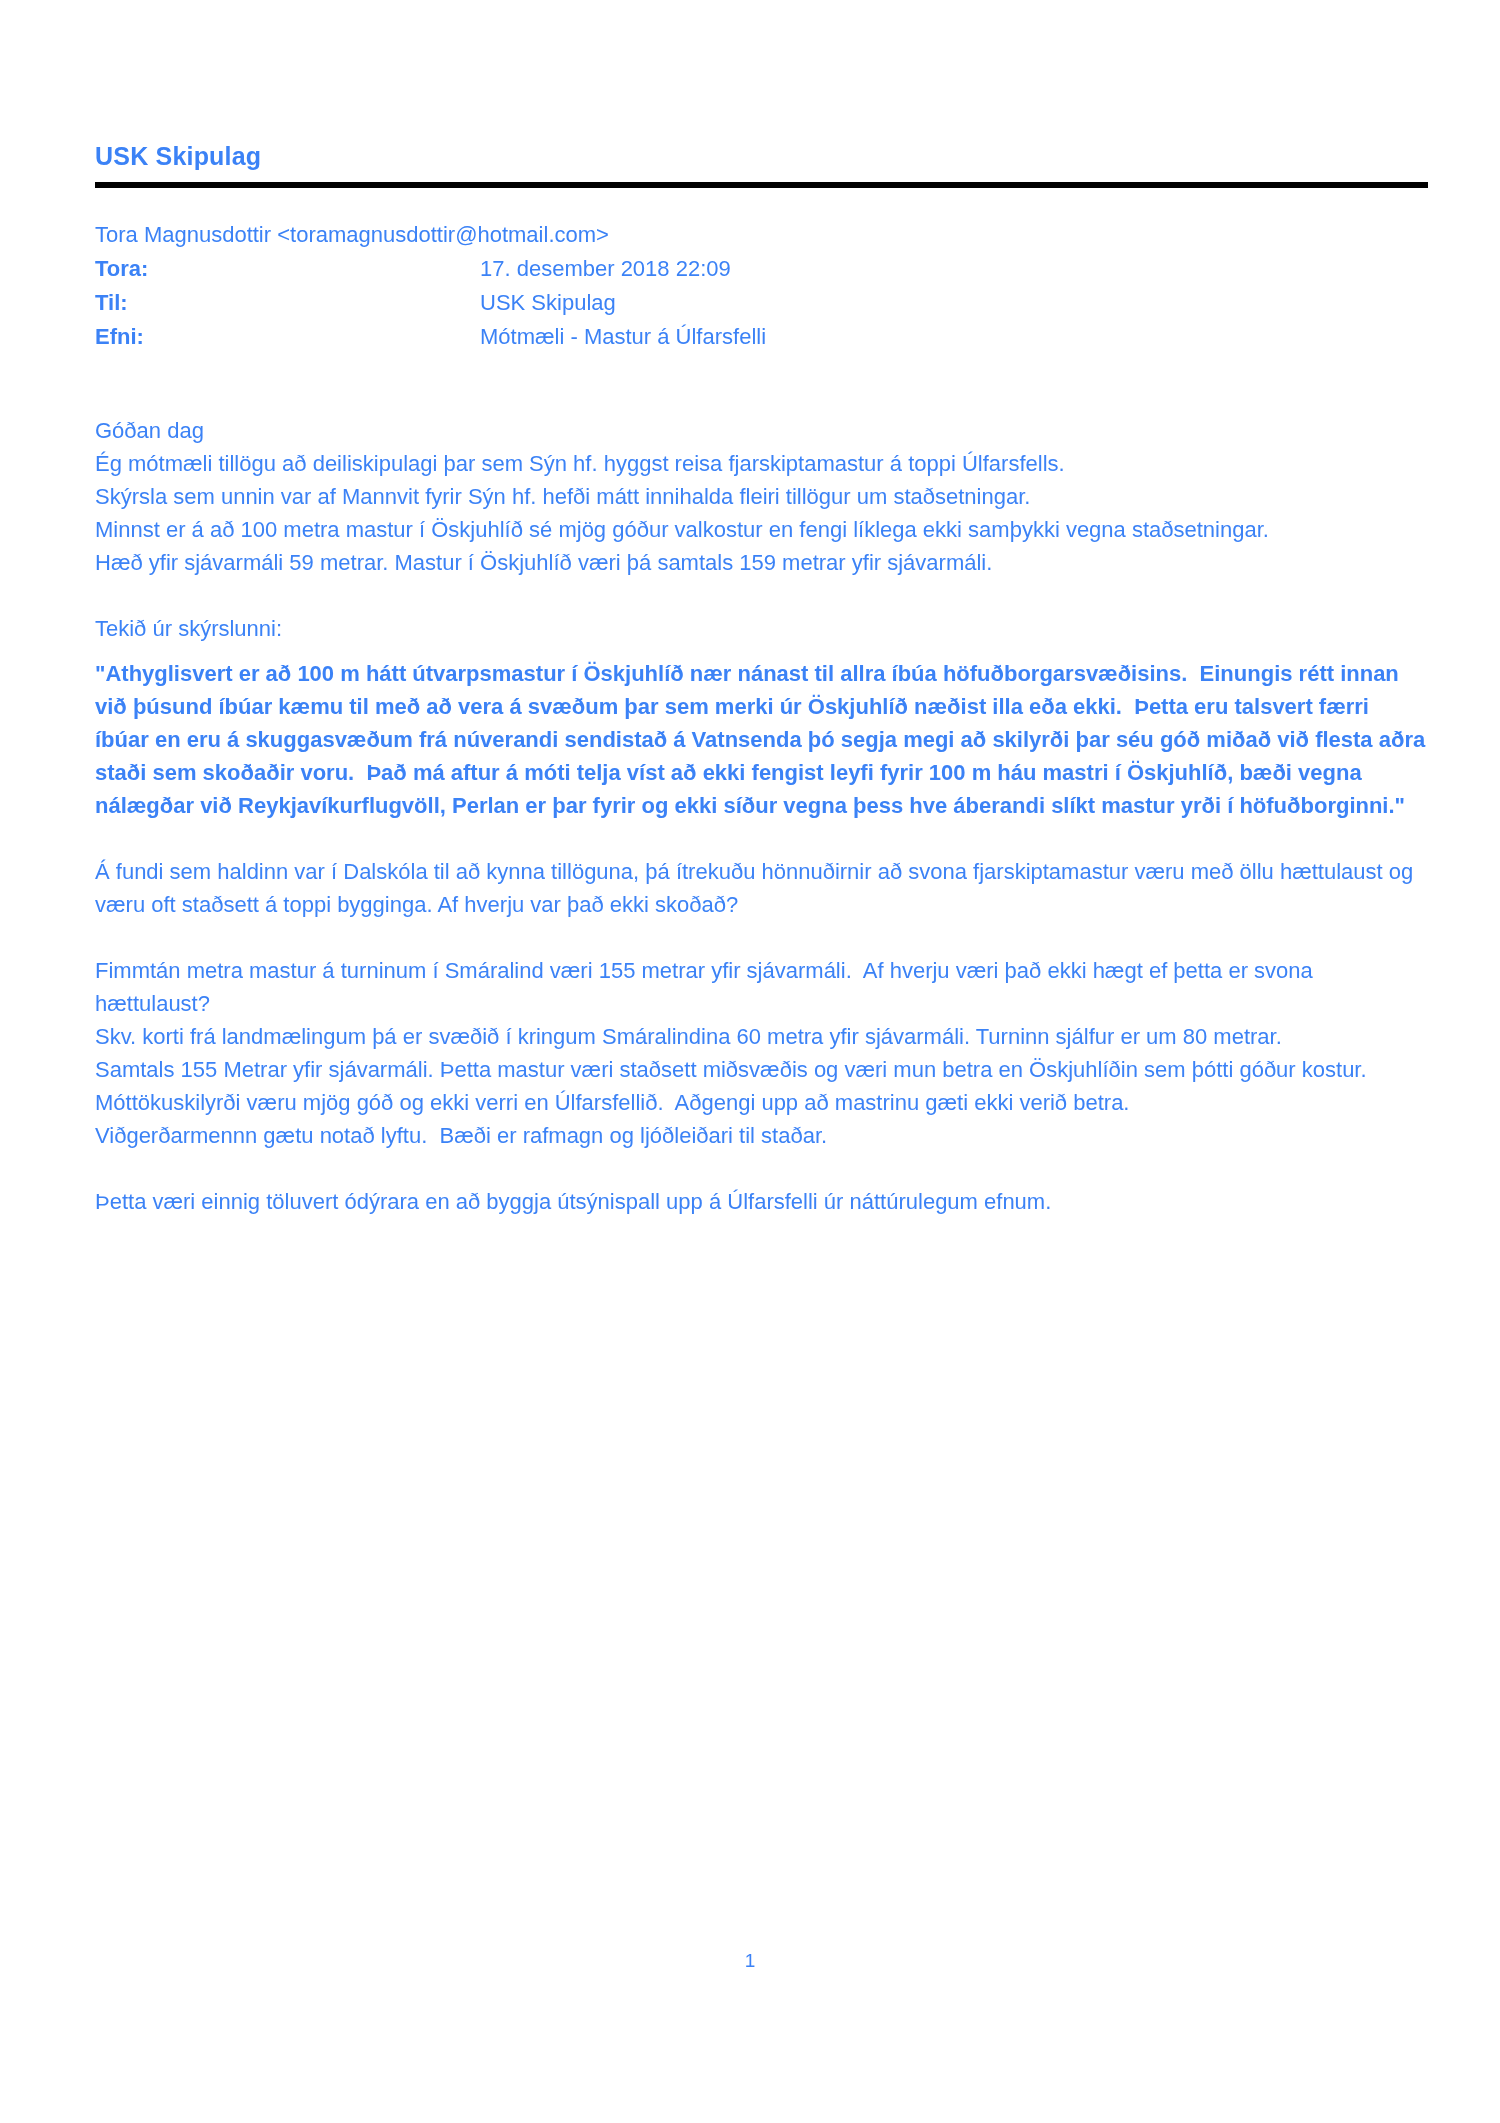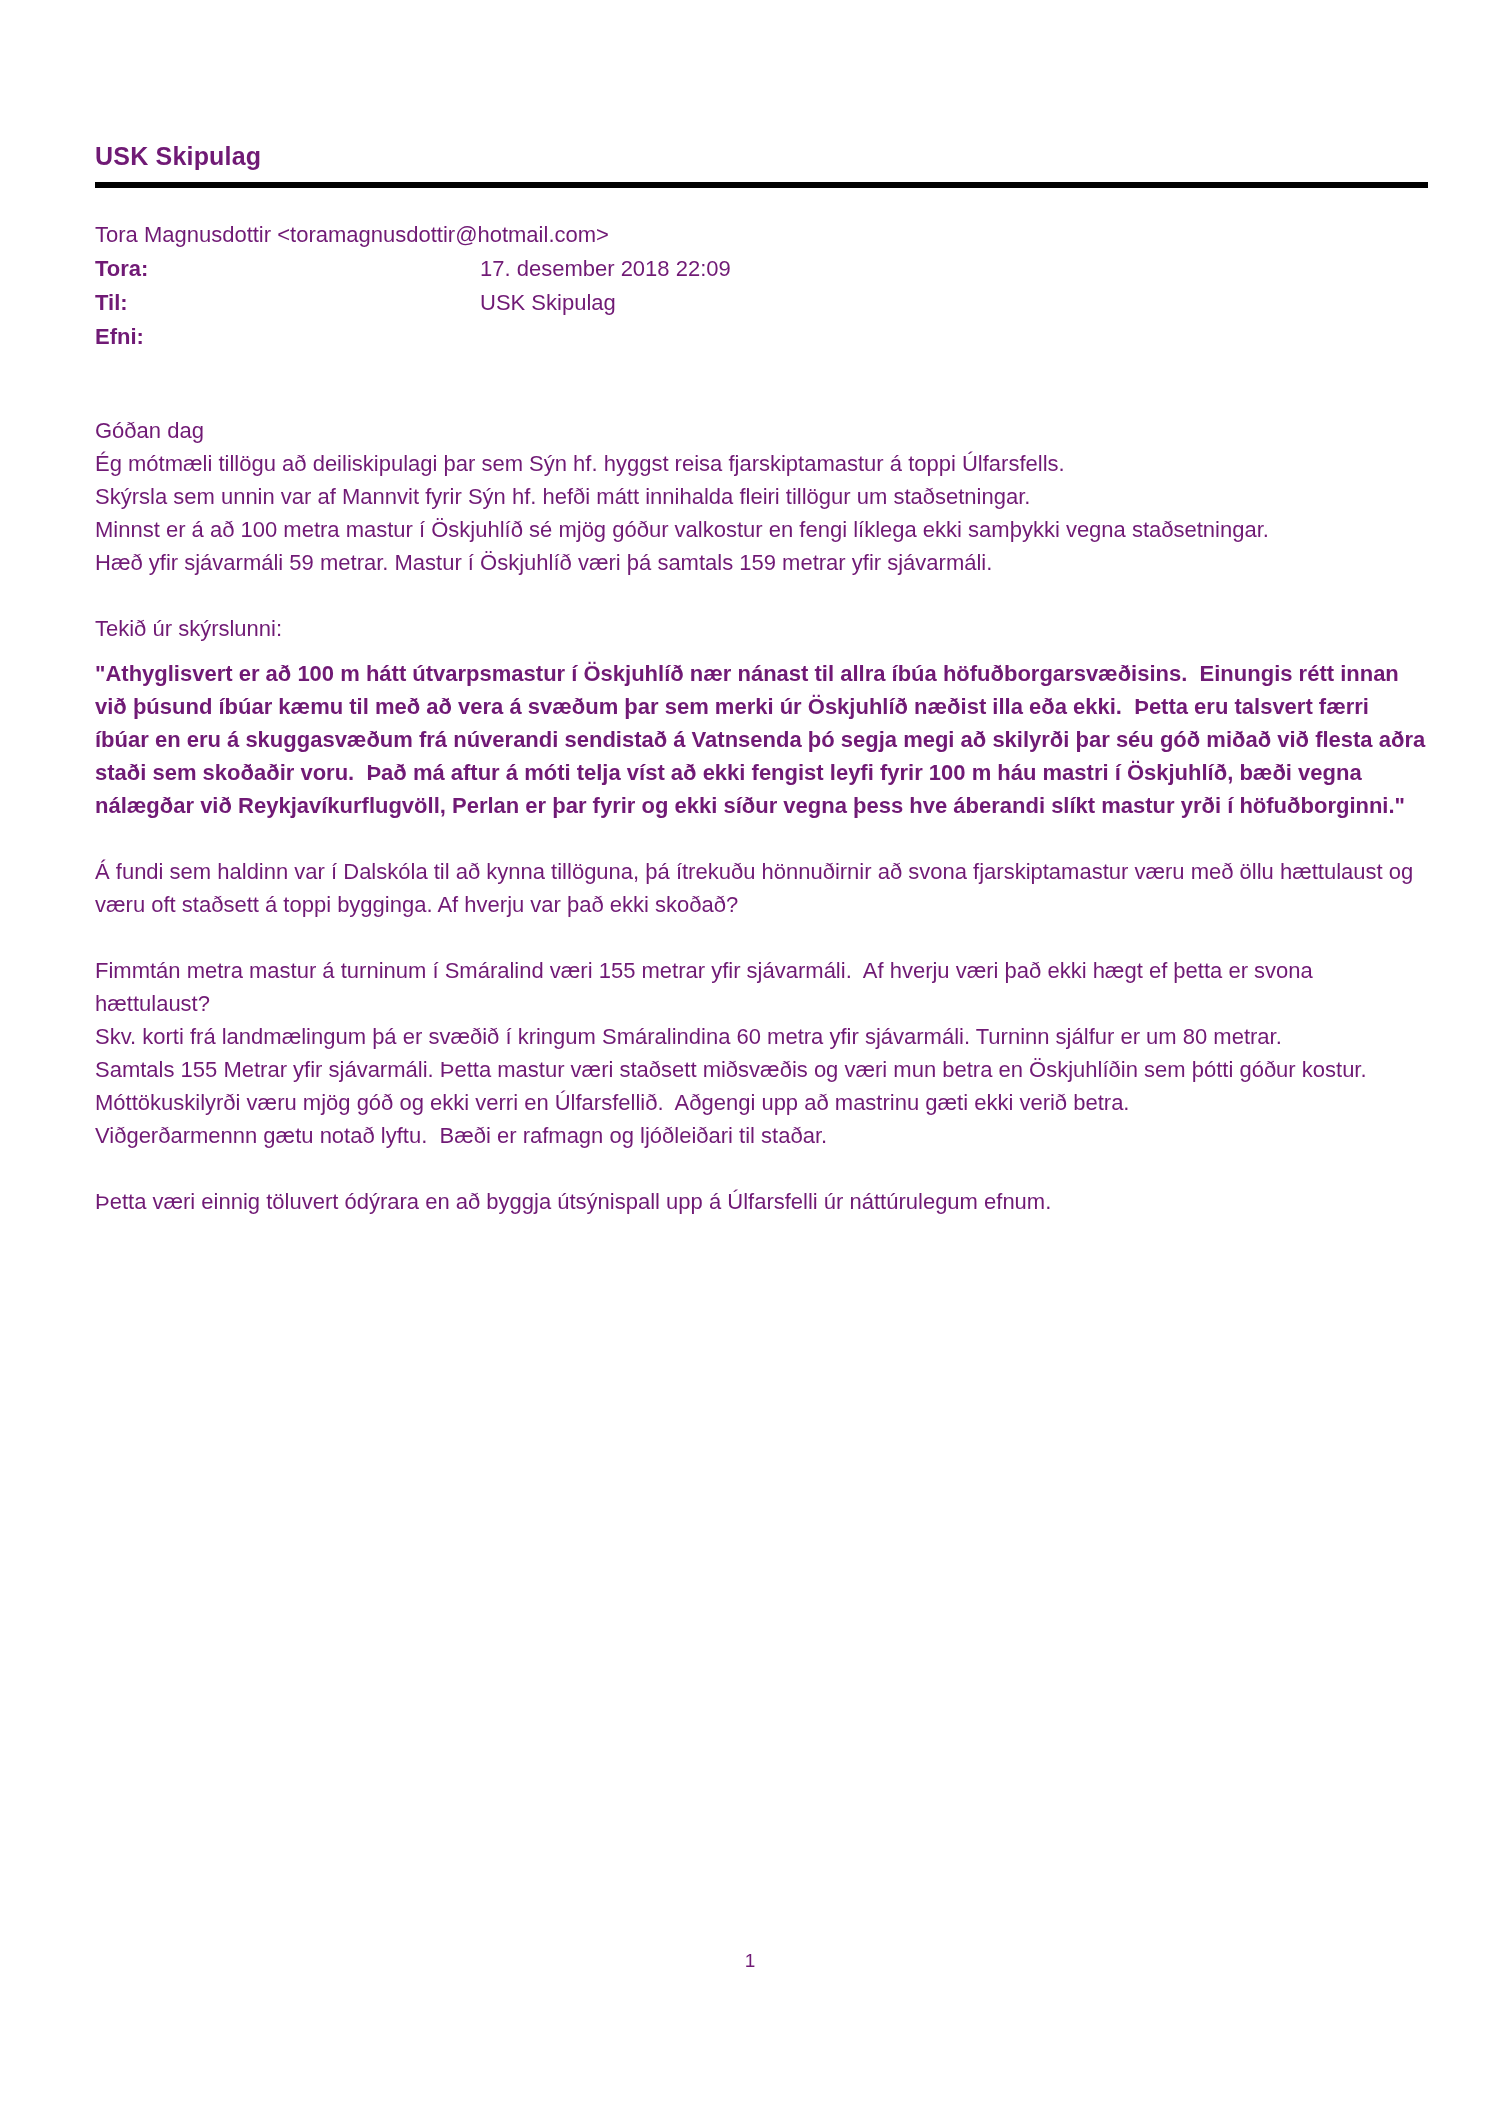--- a/index.html
+++ b/index.html
@@ -6,21 +6,21 @@
   html, body {
     margin: 0;
     padding: 0;
     background: #ffffff;
   }
   .page {
     position: relative;
     width: 1500px;
     height: 2123px;
     background: #ffffff;
-    color: #701a75;
+    color: #3b82f6;
     font-family: "Liberation Sans", sans-serif;
     font-size: 22px;
     line-height: 1.5;
     padding: 138px 72px 0 95px;
     overflow: hidden;
   }
   .doc-title {
     font-size: 25px;
     font-weight: bold;
     letter-spacing: 0.2px;
@@ -85,20 +85,21 @@
     <div class="field-row">
       <span class="field-label">Tora:</span>
       <span class="field-value">17. desember 2018 22:09</span>
     </div>
     <div class="field-row">
       <span class="field-label">Til:</span>
       <span class="field-value">USK Skipulag</span>
     </div>
     <div class="field-row">
       <span class="field-label">Efni:</span>
+      <span class="field-value">Mótmæli - Mastur á Úlfarsfelli</span>
     </div>
   </div>
 
   <div class="body">
     <p class="para">Góðan dag
 Ég mótmæli tillögu að deiliskipulagi þar sem Sýn hf. hyggst reisa fjarskiptamastur á toppi Úlfarsfells.
 Skýrsla sem unnin var af Mannvit fyrir Sýn hf. hefði mátt innihalda fleiri tillögur um staðsetningar.
 Minnst er á að 100 metra mastur í Öskjuhlíð sé mjög góður valkostur en fengi líklega ekki samþykki vegna staðsetningar.
 Hæð yfir sjávarmáli 59 metrar. Mastur í Öskjuhlíð væri þá samtals 159 metrar yfir sjávarmáli.</p>
     <p class="para no-gap">Tekið úr skýrslunni:</p>

